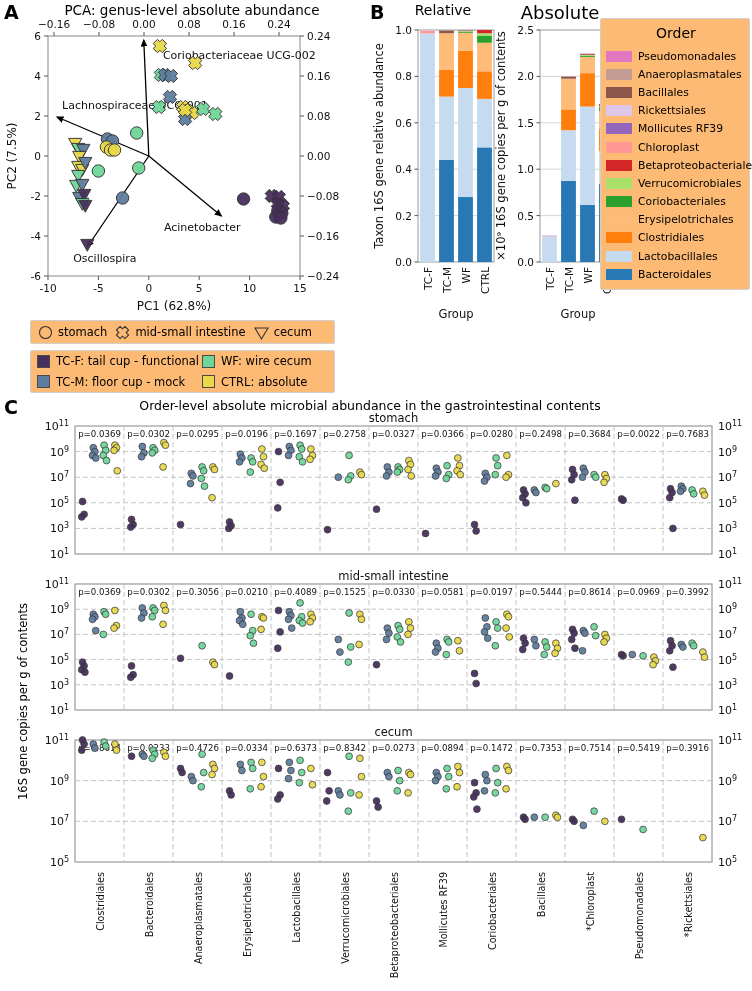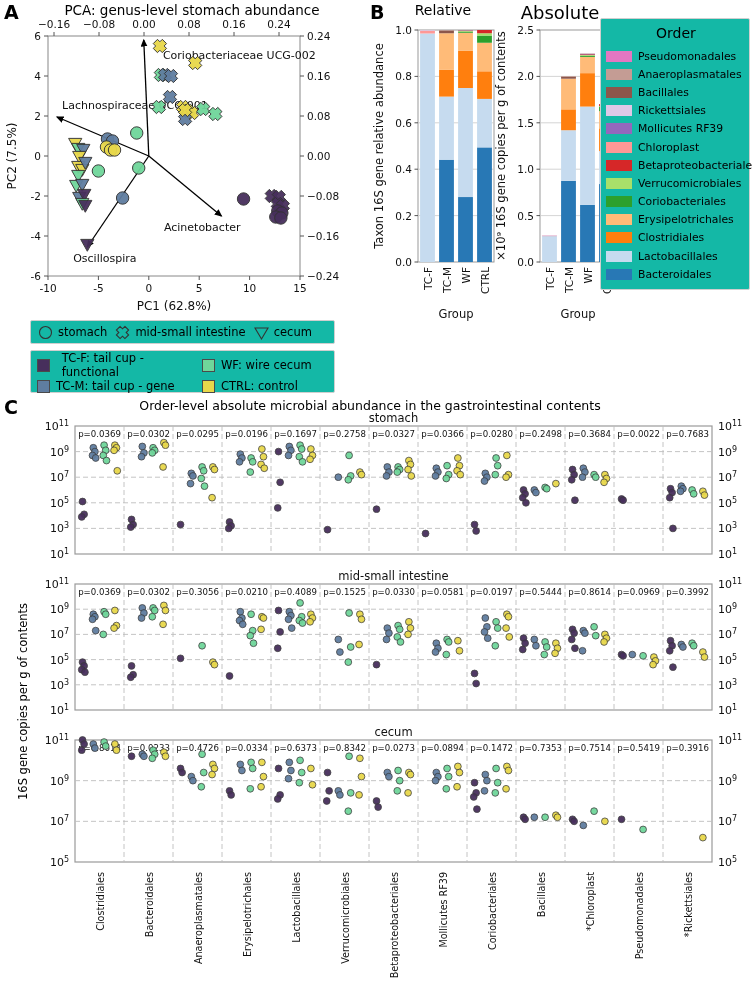--- a/index.html
+++ b/index.html
@@ -4,29 +4,29 @@
 <style>
   html,body{margin:0;padding:0;background:#fff;}
   body{width:752px;height:991px;position:relative;
        font-family:"DejaVu Sans","Liberation Sans",sans-serif;color:#000;
        -webkit-font-smoothing:antialiased;}
   .abs{position:absolute;}
   .pl{font-weight:bold;font-size:19px;line-height:1;}
   .ttl{font-size:13.5px;text-align:center;}
   .axlbl{font-size:11.5px;}
   .rot90{transform:rotate(-90deg);transform-origin:0 0;white-space:nowrap;}
-  .lgbox{position:absolute;border:1px solid #cfcfcf;box-sizing:border-box;background:#14b8a6;border-radius:2px;}
+  .lgbox{position:absolute;border:1px solid #cfcfcf;box-sizing:border-box;background:#fdba74;border-radius:2px;}
   .sw{display:inline-block;border:1px solid #4a4a4a;box-sizing:border-box;}
   svg{display:block;overflow:visible;}
 </style>
 </head>
 <body>
 
 <div class="abs pl" style="left:4px;top:3px;">A</div>
-<div class="abs ttl" style="left:42px;top:2px;width:300px;">PCA: genus-level stomach abundance</div>
+<div class="abs ttl" style="left:42px;top:2px;width:300px;">PCA: genus-level absolute abundance</div>
 
 <div id="pcaHost" class="abs" style="left:0;top:14px;width:360px;height:300px;">
     <svg width="360" height="300">
       <rect x="48" y="22" width="252" height="240" fill="#fff" stroke="#888" stroke-width="1"></rect>
       <line x1="48" y1="262" x2="48" y2="266" stroke="#555"></line>
       <text x="48" y="278" fill="#111" font-size="10.5" font-family="DejaVu Sans, Liberation Sans, sans-serif" text-anchor="middle">-10</text>
       <line x1="98.4" y1="262" x2="98.4" y2="266" stroke="#555"></line>
       <text x="98.4" y="278" fill="#111" font-size="10.5" font-family="DejaVu Sans, Liberation Sans, sans-serif" text-anchor="middle">-5</text>
       <line x1="148.8" y1="262" x2="148.8" y2="266" stroke="#555"></line>
       <text x="148.8" y="278" fill="#111" font-size="10.5" font-family="DejaVu Sans, Liberation Sans, sans-serif" text-anchor="middle">0</text>
@@ -158,35 +158,35 @@
       <span style="display: inline-flex; align-items: center; gap: 4px;">
         <svg width="17" height="17">
           <polygon points="2,4 15,4 8.5,15" fill="none" stroke="#333" stroke-width="1.1"></polygon>
         </svg>
         <span>cecum</span>
       </span>
     </div>
 </div>
 <div class="lgbox" style="left:30px;top:350px;width:305px;height:43px;">
   <div id="lgGroups" style="display:grid;grid-template-columns:165px 135px;align-items:center;height:100%;padding-left:6px;font-size:11.5px;">
-      <div style="display: flex; align-items: center; gap: 12px;">
+      <div style="display: flex; align-items: center; gap: 6px;">
         <span class="sw" style="width: 13px; height: 13px; background: rgb(71, 47, 92);"></span>
         <span>TC-F: tail cup - functional</span>
       </div>
       <div style="display: flex; align-items: center; gap: 6px;">
         <span class="sw" style="width: 13px; height: 13px; background: rgb(111, 214, 154);"></span>
         <span>WF: wire cecum</span>
       </div>
       <div style="display: flex; align-items: center; gap: 6px;">
         <span class="sw" style="width: 13px; height: 13px; background: rgb(95, 125, 160);"></span>
-        <span>TC-M: tail cup - gene</span>
+        <span>TC-M: floor cup - mock</span>
       </div>
       <div style="display: flex; align-items: center; gap: 6px;">
         <span class="sw" style="width: 13px; height: 13px; background: rgb(232, 216, 74);"></span>
-        <span>CTRL: control</span>
+        <span>CTRL: absolute</span>
       </div>
     </div>
 </div>
 
 <div class="abs pl" style="left:370px;top:3px;">B</div>
 <div class="abs ttl" style="left:388px;top:2px;width:110px;font-size:14px;">Relative</div>
 <div class="abs ttl" style="left:505px;top:2px;width:110px;font-size:18px;">Absolute</div>
 
 <div id="barRelHost" class="abs" style="left:370px;top:18px;width:130px;height:290px;">
     <svg width="130" height="290">

